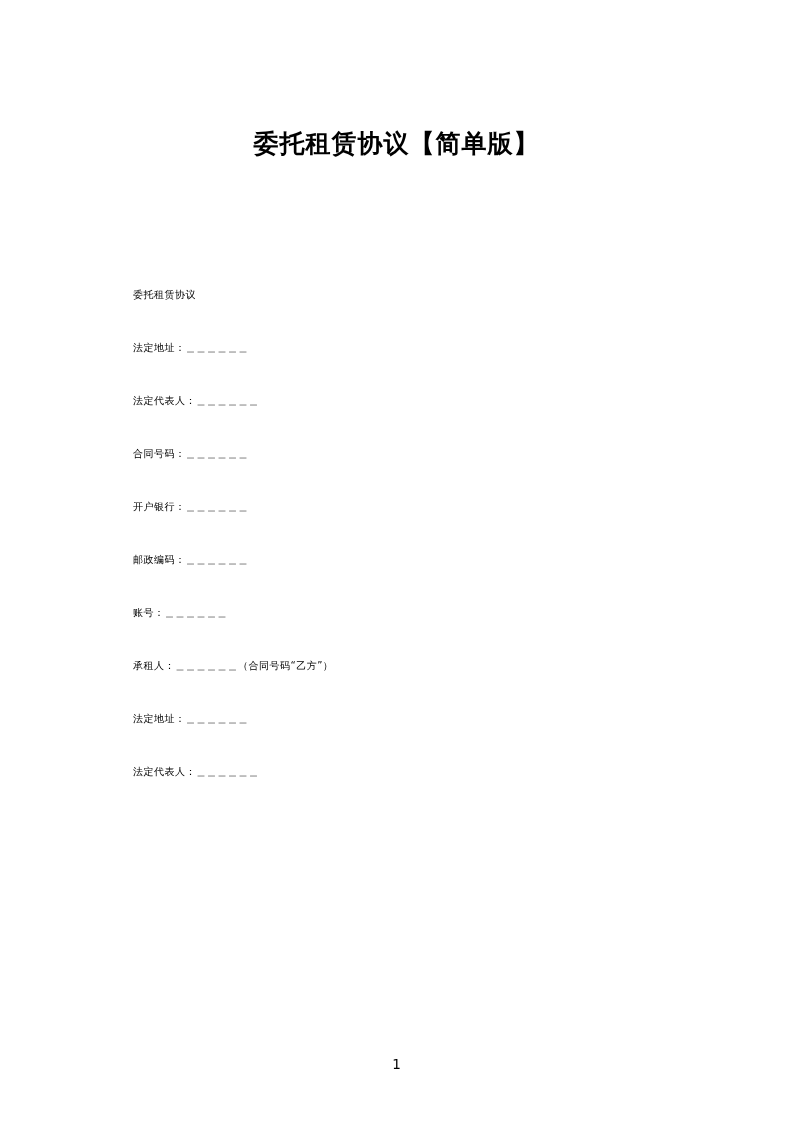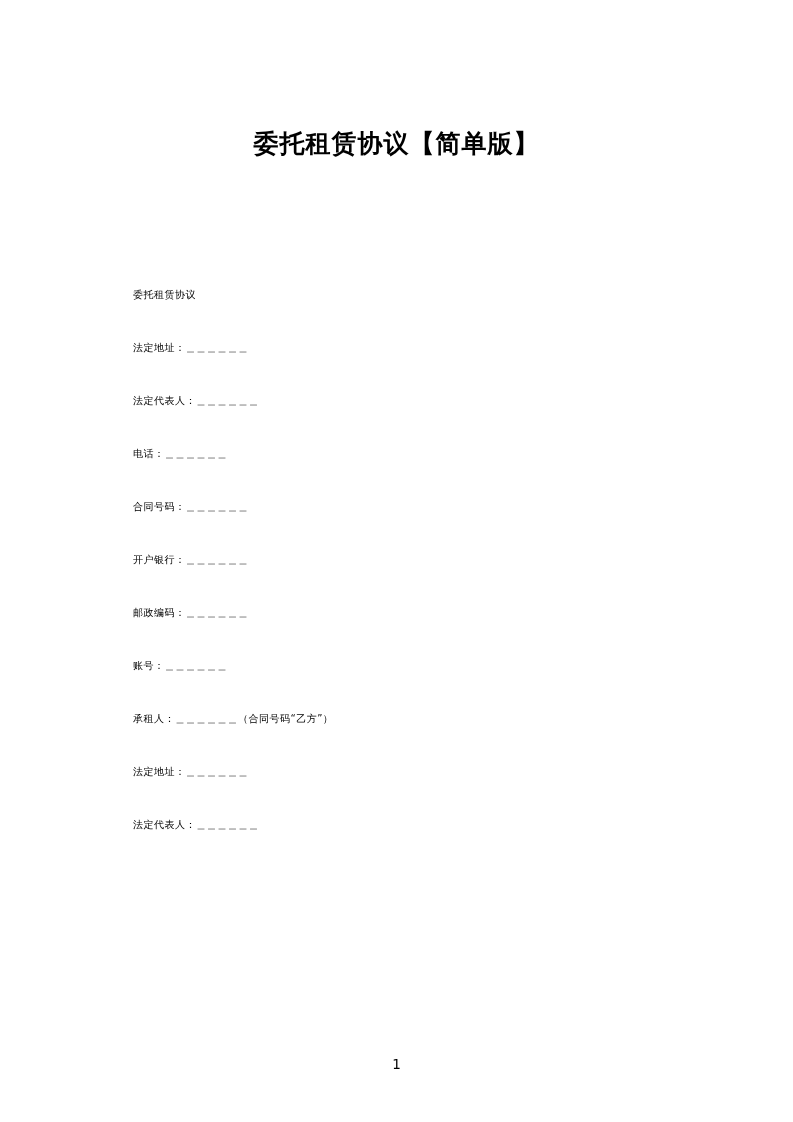--- a/index.html
+++ b/index.html
@@ -60,21 +60,20 @@
 <body>
 
 <div class="page">
 
   <div class="doc-title">委托租赁协议【简单版】</div>
 
   <div class="body-block">
     <p class="para">委托租赁协议</p>
     <p class="para">法定地址：＿＿＿＿＿＿</p>
     <p class="para">法定代表人：＿＿＿＿＿＿</p>
-    <p class="para">电话：＿＿＿＿＿＿</p>
     <p class="para">合同号码：＿＿＿＿＿＿</p>
     <p class="para">开户银行：＿＿＿＿＿＿</p>
     <p class="para">邮政编码：＿＿＿＿＿＿</p>
     <p class="para">账号：＿＿＿＿＿＿</p>
     <p class="para">承租人：＿＿＿＿＿＿（合同号码“乙方”）</p>
     <p class="para">法定地址：＿＿＿＿＿＿</p>
     <p class="para">法定代表人：＿＿＿＿＿＿</p>
   </div>
 
   <div class="page-number">1</div>

